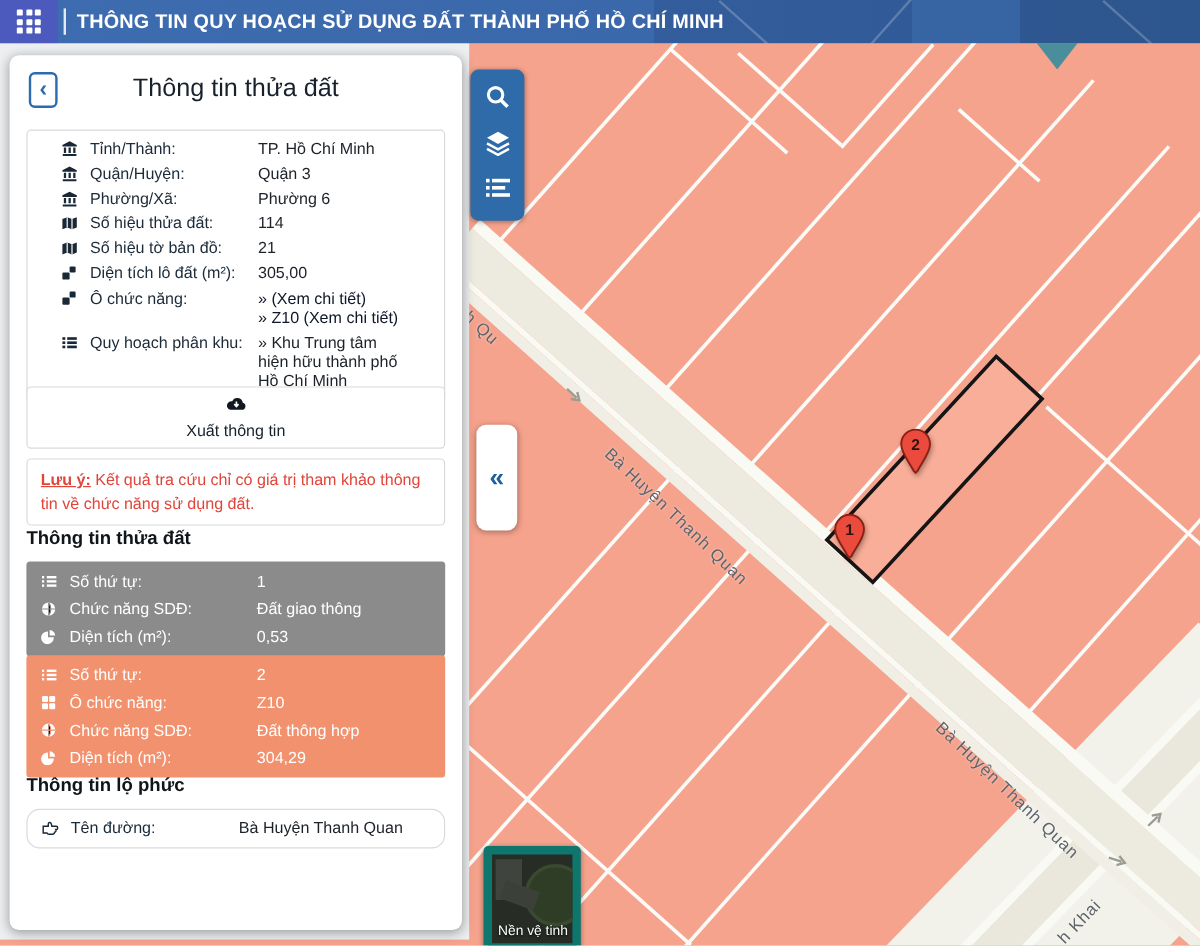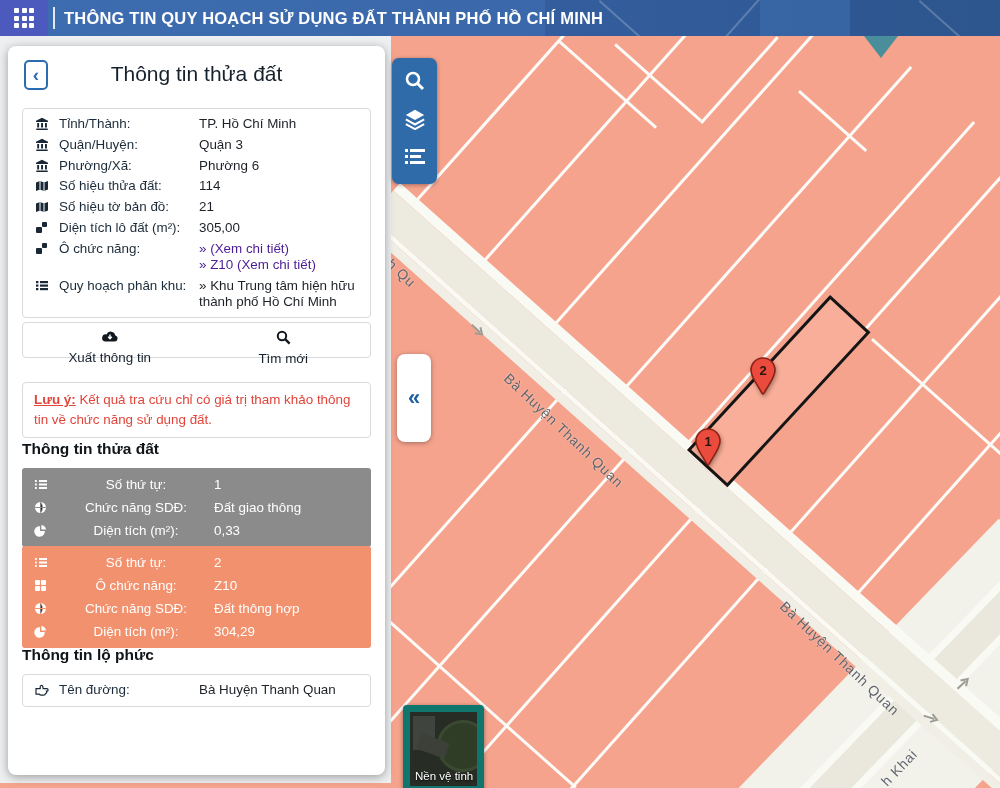--- a/index.html
+++ b/index.html
@@ -37,41 +37,41 @@
   .hsep{position:absolute;left:53px;top:7px;width:2px;height:22px;background:rgba(255,255,255,.85);}
   .htitle{position:absolute;left:64px;top:0;height:28px;line-height:36px;color:#fff;font-weight:bold;font-size:16.5px;letter-spacing:.2px;white-space:nowrap;}
 
   
   .side{position:absolute;left:0;top:36px;width:391px;height:747px;background:#edeff0;z-index:20;}
   .pcard{position:absolute;left:8px;top:10px;width:377px;height:729px;background:#fff;border-radius:8px;box-shadow:0 2px 10px rgba(0,0,0,.35);}
   .backbtn{position:absolute;left:16px;top:14px;width:24px;height:30px;border:2px solid #2b6cb0;border-radius:5px;background:#fff;
            color:#2b6cb0;font-size:19px;line-height:26px;text-align:center;font-weight:bold;cursor:pointer;box-sizing:border-box;}
   .ptitle{position:absolute;left:40px;right:40px;top:16px;text-align:center;font-size:21px;color:#17212c;}
   .pbox{position:absolute;left:14px;width:349px;border:1px solid #d8dadc;border-radius:4px;background:#fff;box-sizing:border-box;}
-  .box-details{top:62px;padding:5px 0;}
+  .box-details{top:62px;padding:5px 16px;}
   .drow{display:flex;align-items:flex-start;padding:2.2px 12px;font-size:13.4px;line-height:1.22;}
   .dicon{width:24px;flex:none;padding-top:1px;}
   .dicon svg{display:block;}
   .dlabel{width:140px;flex:none;color:#1c2b39;}
   .dvalue{flex:1;color:#1d2229;}
-  .dlink{display:block;color:#4c1d95;cursor:pointer;text-decoration:none;}
-  .box-actions{top:276px;height:36px;display:flex;}
+  .dlink{display:block;color:#0f172a;cursor:pointer;text-decoration:none;}
+  .box-actions{top:276px;height:52px;display:flex;}
   .abtn{flex:1;text-align:center;padding-top:7px;cursor:pointer;}
   .abtn .lbl{display:block;font-size:13.4px;color:#17222e;margin-top:2px;}
   .box-note{top:336px;padding:7px 11px;font-size:13.4px;line-height:1.5;color:#e2443a;}
   .box-note b{text-decoration:underline;}
   .sechead{position:absolute;left:14px;font-size:15.5px;font-weight:bold;color:#10151a;}
   .ccard{position:absolute;left:14px;width:349px;border-radius:3px;padding:5px 0;box-sizing:border-box;}
   .card-gray{top:422px;background:#8b8b8b;}
   .card-orange{top:500px;background:#f2916e;}
   .crow{display:flex;align-items:flex-start;padding:1.8px 12px;font-size:13.4px;line-height:1.45;color:#fff;}
   .crow .dicon{padding-top:3px;}
-  .clabel{width:156px;flex:none;text-align:center;}
+  .clabel{width:156px;flex:none;}
   .cvalue{flex:1;}
-  .box-road{top:628px;padding:5px 0;}
+  .box-road{top:628px;padding:5px 0;border-radius:11px;}
 
   
   .tools{position:absolute;left:392px;top:58px;width:45px;height:126px;background:#2f6ba8;border-radius:7px;z-index:21;
          box-shadow:0 1px 4px rgba(0,0,0,.35);display:flex;flex-direction:column;align-items:center;justify-content:space-around;padding:6px 0;box-sizing:border-box;}
   .toolbtn{width:30px;height:30px;display:flex;align-items:center;justify-content:center;cursor:pointer;}
   .collapse{position:absolute;left:397px;top:354px;width:34px;height:88px;background:#fff;border-radius:8px;z-index:21;
             box-shadow:0 1px 5px rgba(0,0,0,.35);color:#1d5fa0;font-size:22px;font-weight:bold;display:flex;align-items:center;justify-content:center;cursor:pointer;}
   .basemap{position:absolute;left:403px;top:705px;width:67px;height:74px;border:7px solid #0f766e;border-radius:4px;z-index:21;cursor:pointer;
            background:#272d24;overflow:hidden;box-shadow:0 1px 4px rgba(0,0,0,.4);}
   .bm1{position:absolute;right:-12px;top:8px;width:46px;height:46px;border-radius:50%;background:#2f3d27;border:3px solid #3a4a30;}
@@ -271,27 +271,20 @@
       </div>
 
       <div class="pbox box-actions">
         <div class="abtn">
           <span><svg width="18" height="14" viewBox="0 0 18 14">
                 <path d="M14.3 5.6a4.6 4.6 0 0 0-8.8-1.2A3.6 3.6 0 0 0 4 11.5h9.5a3 3 0 0 0 .8-5.9Z" fill="#11181f"></path>
                 <path d="M9 4.5v4M7.2 6.8 9 8.8l1.8-2" stroke="#fff" stroke-width="1.4" fill="none"></path>
               </svg></span>
           <span class="lbl">Xuất thông tin</span>
         </div>
-        <div class="abtn">
-          <span><svg width="15" height="15" viewBox="0 0 15 15">
-                <circle cx="6" cy="6" r="4.2" fill="none" stroke="#11181f" stroke-width="2"></circle>
-                <path d="M9.2 9.2 13.6 13.6" stroke="#11181f" stroke-width="2.4"></path>
-              </svg></span>
-          <span class="lbl">Tìm mới</span>
-        </div>
       </div>
 
       <div class="pbox box-note">
         <b>Lưu ý:</b><span> Kết quả tra cứu chỉ có giá trị tham khảo thông tin về chức năng sử dụng đất.</span>
       </div>
 
       <div class="sechead" style="top:394px;">Thông tin thửa đất</div>
 
       <div class="ccard card-gray">
         <div class="crow">
@@ -319,21 +312,21 @@
           <span class="cvalue">Đất giao thông</span>
         </div>
         <div class="crow">
           <span class="dicon">
               <svg width="13" height="13" viewBox="0 0 13 13" fill="#fff">
                 <path d="M6 2.2A5.3 5.3 0 1 0 10.8 7H6Z"></path>
                 <path d="M7.4 1a5.3 5.3 0 0 1 4.6 4.6H7.4Z"></path>
               </svg>
             </span>
           <span class="clabel">Diện tích (m²):</span>
-          <span class="cvalue">0,33</span>
+          <span class="cvalue">0,53</span>
         </div>
       </div>
 
       <div class="ccard card-orange">
         <div class="crow">
           <span class="dicon">
               <svg width="14" height="13" viewBox="0 0 14 13" fill="#fff">
                 <rect x="1" y="2" width="1.8" height="2"></rect>
                 <rect x="5" y="2" width="8" height="2"></rect>
                 <rect x="1" y="5.5" width="1.8" height="2"></rect>

